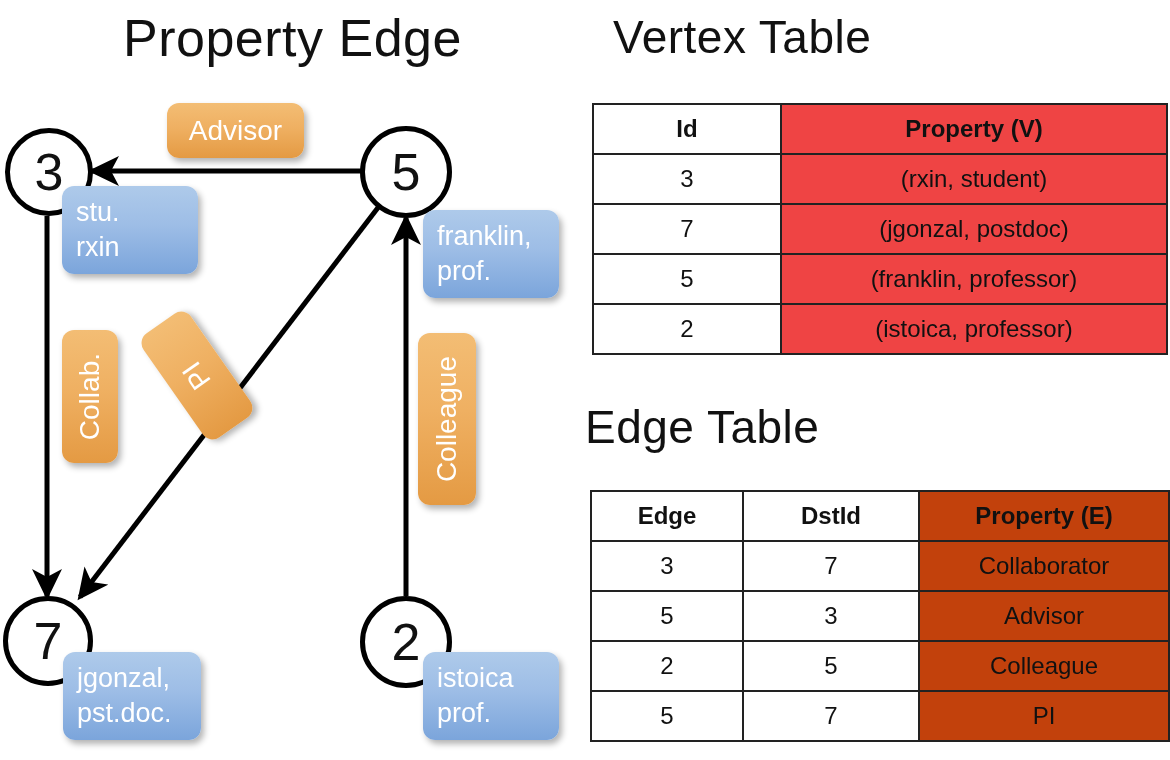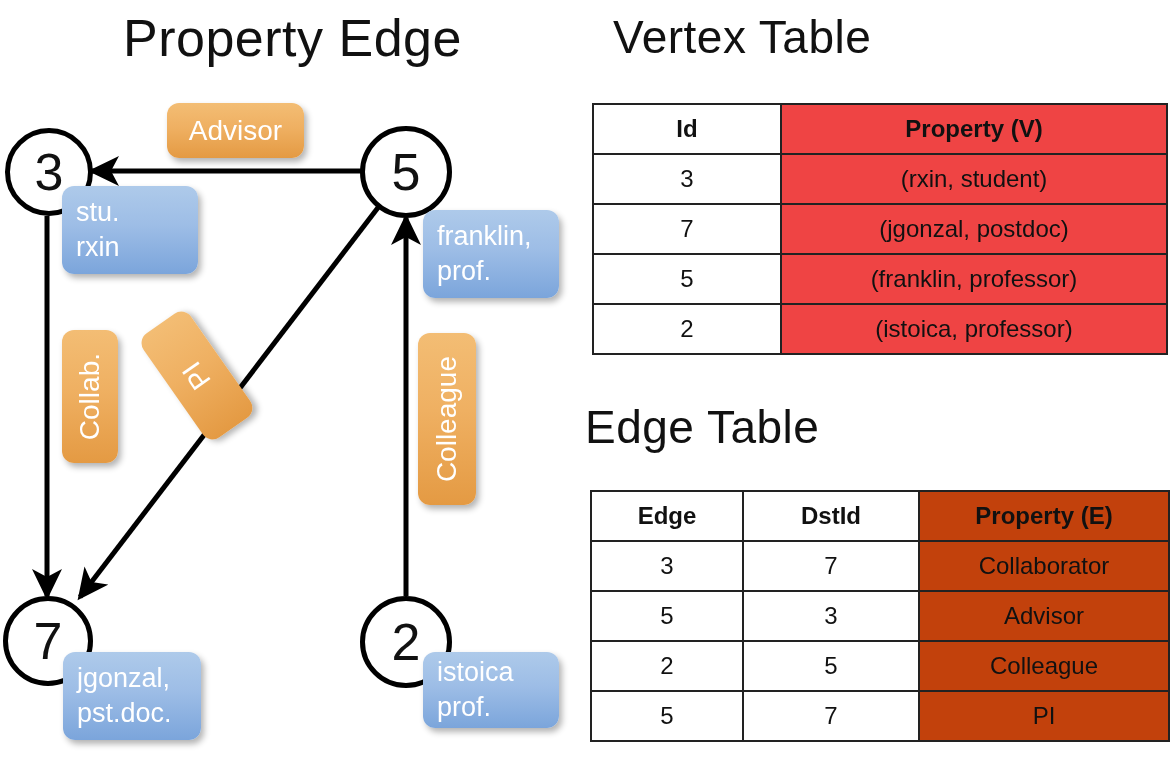--- a/index.html
+++ b/index.html
@@ -177,21 +177,21 @@
     <span>7</span>
   </div>
   <div class="prop-box blue" style="left:63px; top:652px; width:138px; height:88px;">
     <span>jgonzal,</span>
     <span>pst.doc.</span>
   </div>
 
   <div class="node-circle" style="left:360px; top:596px; width:92px; height:92px;">
     <span>2</span>
   </div>
-  <div class="prop-box blue" style="left:423px; top:652px; width:136px; height:76px;">
+  <div class="prop-box blue" style="left:423px; top:652px; width:136px; height:88px;">
     <span>istoica</span>
     <span>prof.</span>
   </div>
 
   <div class="prop-box orange" style="left:167px; top:103px; width:137px; height:55px;">
     <span>Advisor</span>
   </div>
 
   <div class="prop-box orange" style="left:62px; top:330px; width:56px; height:133px;">
     <span class="orange-vert">Collab.</span>

